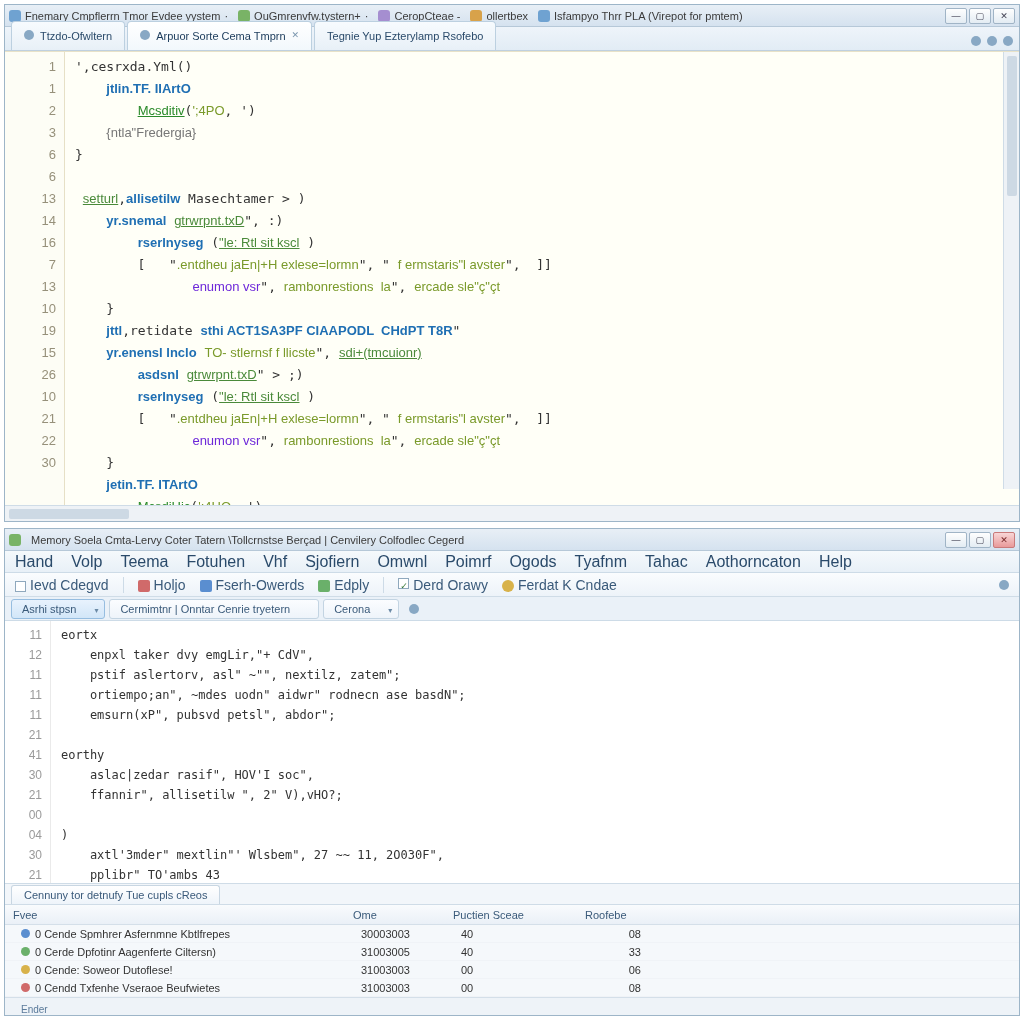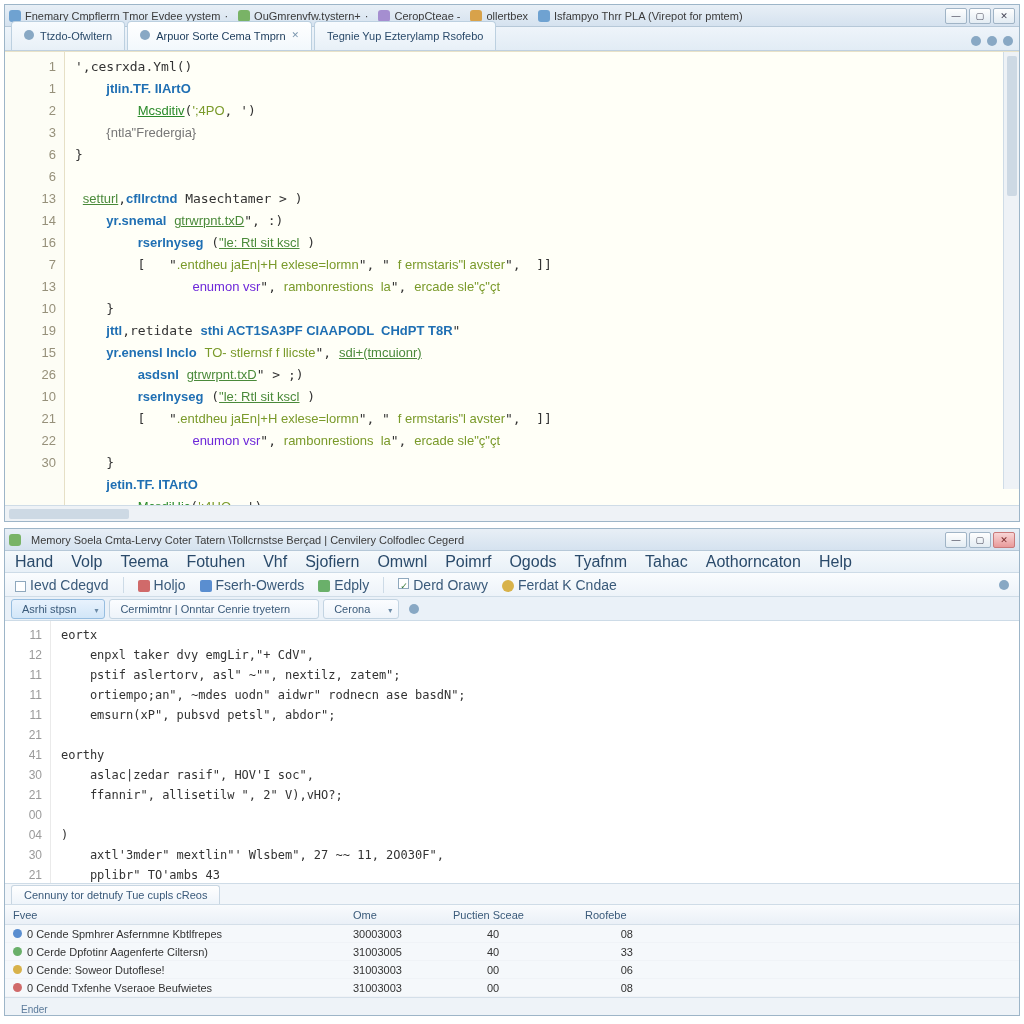--- a/index.html
+++ b/index.html
@@ -69,22 +69,22 @@
 
 .panel-tabs { height:22px; display:flex; align-items:flex-end; padding:0 6px; background:#f2f6fa; border-top:1px solid #cfdce7; border-bottom:1px solid #cfdce7; }
 .ptab { padding:3px 12px; border:1px solid #c8d6e2; border-bottom:none; border-radius:3px 3px 0 0;
   background:linear-gradient(#fff,#eef4fa); font-size:11px; color:#3a5a7a; }
 
 .table { font-size:11px; color:#333; }
 .thead { display:flex; height:20px; align-items:center; background:linear-gradient(#f9fbfd,#eaf0f7);
   border-bottom:1px solid #d4dfe9; padding:0 8px; font-weight:normal; color:#3a5a7a; }
 .thead .c1 { width:340px; } .thead .c2 { width:100px; } .thead .c3 { width:132px; } .thead .c4 { width:90px; }
 .trow { display:flex; height:18px; align-items:center; padding:0 8px; border-bottom:1px solid #f0f3f7; }
-.trow .c1 { width:340px; display:flex; align-items:center; gap:5px; }
-.trow .c2 { width:100px; } .trow .c3 { width:120px; text-align:center; padding-right:40px; } .trow .c4 { width:90px; text-align:right; padding-right:30px; }
+.trow .c1 { width:340px; display:flex; align-items:center; gap:5px;margin-left:8px; }
+.trow .c2 { width:100px; } .trow .c3 { width:120px; text-align:left; padding-right:40px; } .trow .c4 { width:90px; text-align:right; padding-right:30px; }
 .dot { width:9px; height:9px; border-radius:50%; display:inline-block; }
 .dot.b { background:#5a8ed0; } .dot.g { background:#6ab06a; } .dot.y { background:#d8b24a; } .dot.r { background:#d06a6a; }
 
 .status { height:18px; background:#eef3f8; border-top:1px solid #d4dfe9; padding:0 16px; font-size:10px; color:#5a7a9a;
   display:flex; align-items:flex-end; }
 </style>
 </head>
 <body>
 
 <div class="win win-top">
@@ -154,21 +154,21 @@
         <div>21</div>
         <div>22</div>
       <div>30</div>
     </div>
     <div class="code">',cesrxda.Yml()
     <span class="kw">jtlin.TF. IIArtO</span>
         <span class="fn">Mcsditiv</span>(<span class="str">';4PO</span>, ')
     <span class="cm">{ntla"Fredergia}</span>
 }
 
- <span class="lnk">setturl</span>,<span class="kw">cfllrctnd</span> Masechtamer &gt; )
+ <span class="lnk">setturl</span>,<span class="kw">allisetilw</span> Masechtamer &gt; )
     <span class="kw">yr.snemal</span> <span class="lnk">gtrwrpnt.txD</span>", :)
         <span class="kw">rserlnyseg</span> (<span class="lnk">"le: Rtl sit kscl</span> )
         [   "<span class="str">.entdheu jaEn|+H exlese=lormn</span>", " <span class="str">f ermstaris"l avster</span>",  ]]
                <span class="str2">enumon vsr</span>", <span class="str">rambonrestions  la</span>", <span class="str">ercade sle"ç"çt</span>
     }
     <span class="kw">jttl</span>,retidate <span class="kw">sthi ACT1SA3PF CIAAPODL  CHdPT T8R</span>"
     <span class="kw">yr.enensl lnclo</span> <span class="str">TO- stlernsf f llicste</span>", <span class="lnk">sdi+(tmcuionr)</span>
         <span class="kw">asdsnl</span> <span class="lnk">gtrwrpnt.txD</span>" &gt; ;)
         <span class="kw">rserlnyseg</span> (<span class="lnk">"le: Rtl sit kscl</span> )
         [   "<span class="str">.entdheu jaEn|+H exlese=lormn</span>", " <span class="str">f ermstaris"l avster</span>",  ]]

